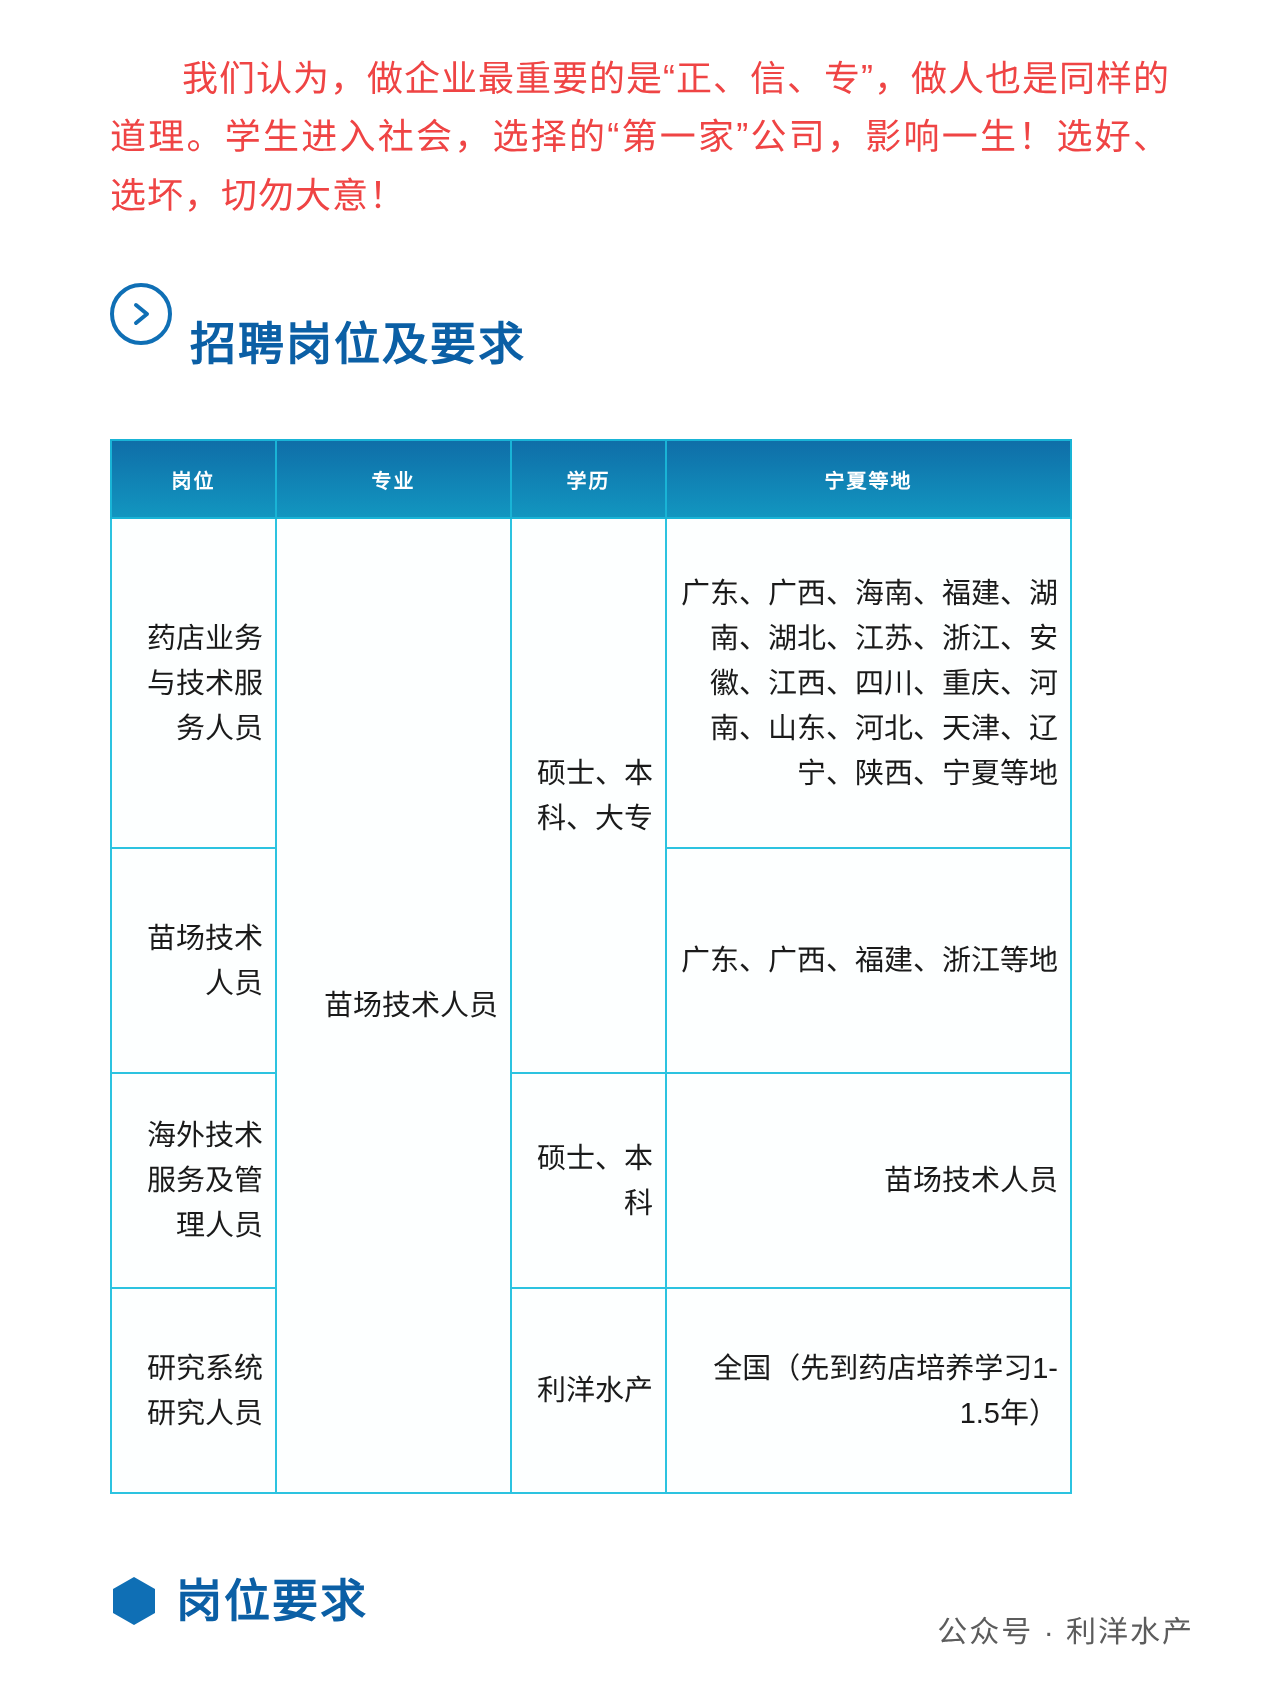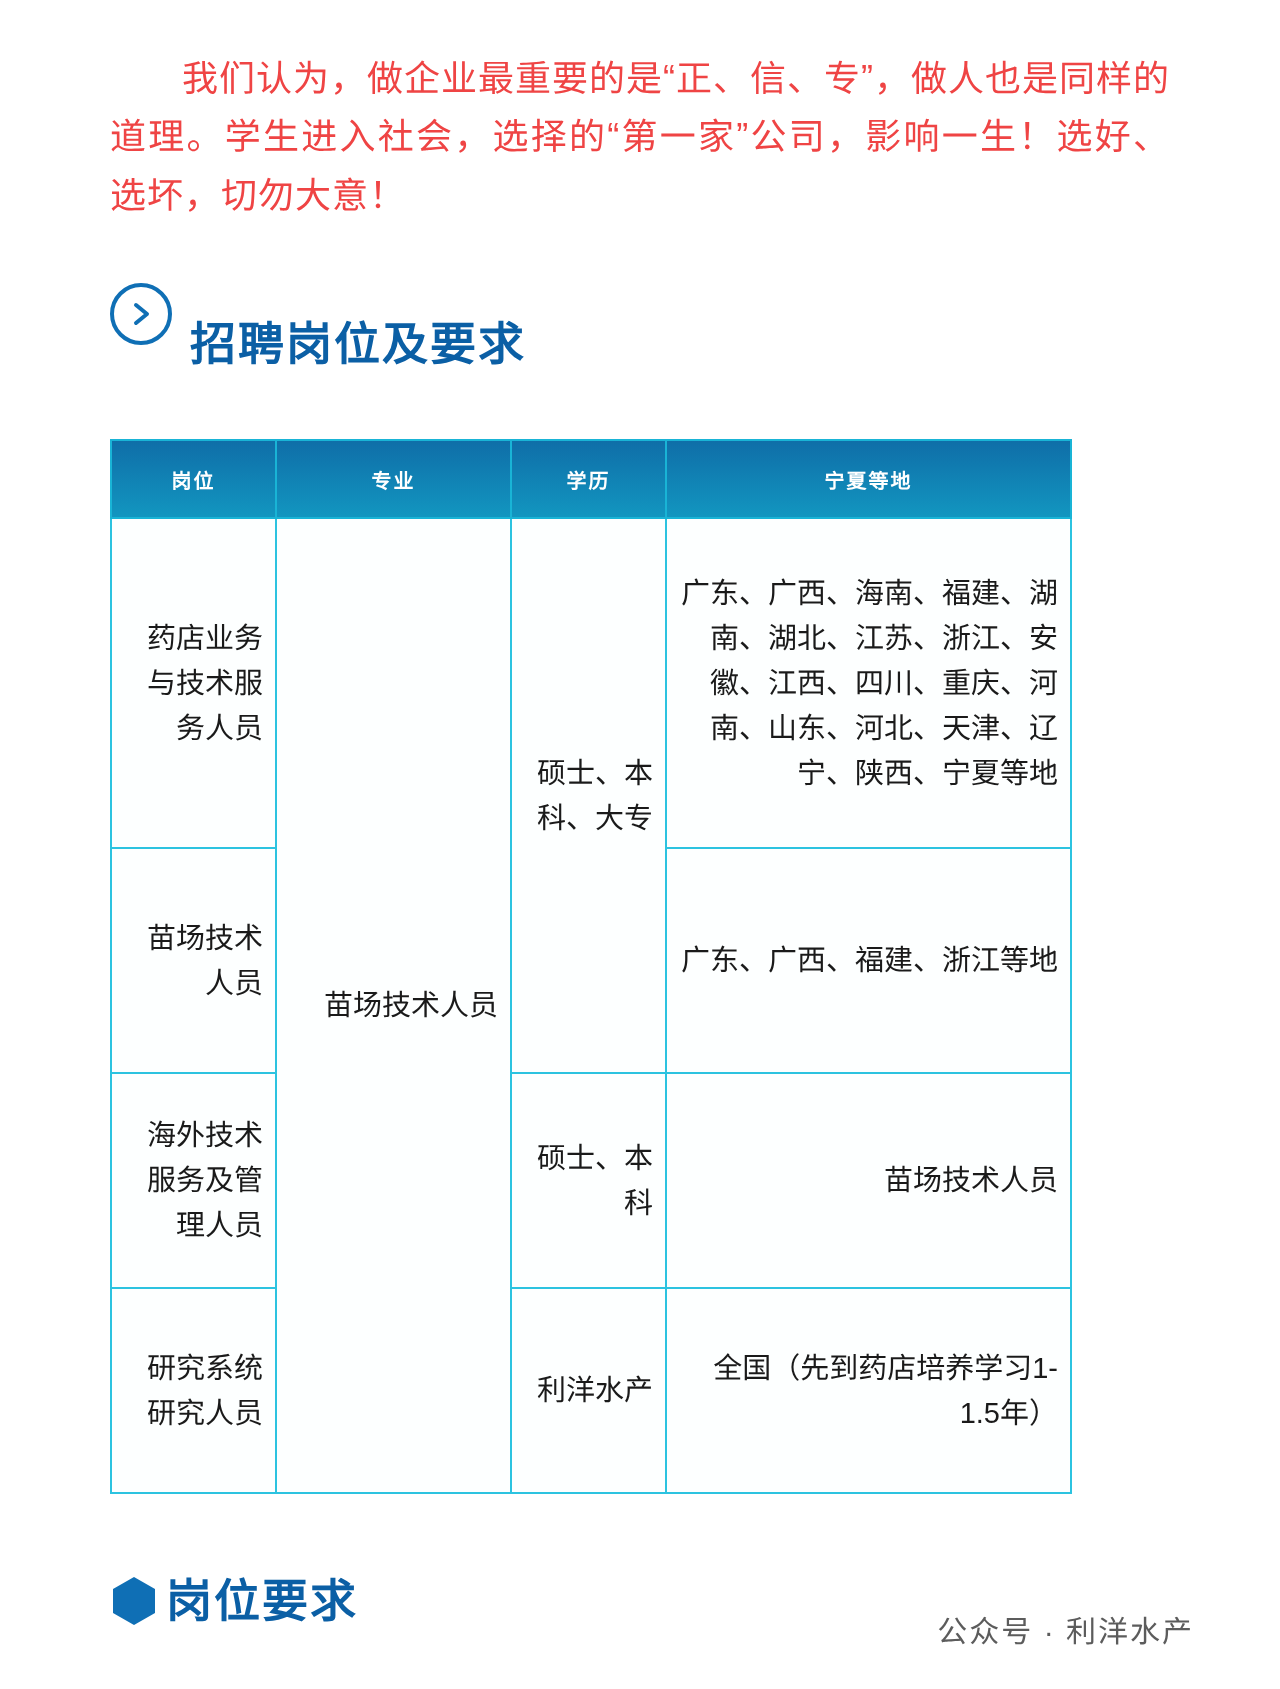--- a/index.html
+++ b/index.html
@@ -56,21 +56,21 @@
     font-weight: bold;
     color: #0b5fa5;
     letter-spacing: 2px;
     line-height: 1;
   }
 
   
   .section-head-hex {
     display: flex;
     align-items: center;
-    gap: 8px;
+    gap: 18px;
     margin-top: 46px;
   }
   .hexagon {
     width: 48px;
     height: 52px;
     flex: none;
   }
 
   
   .table-wrap {

